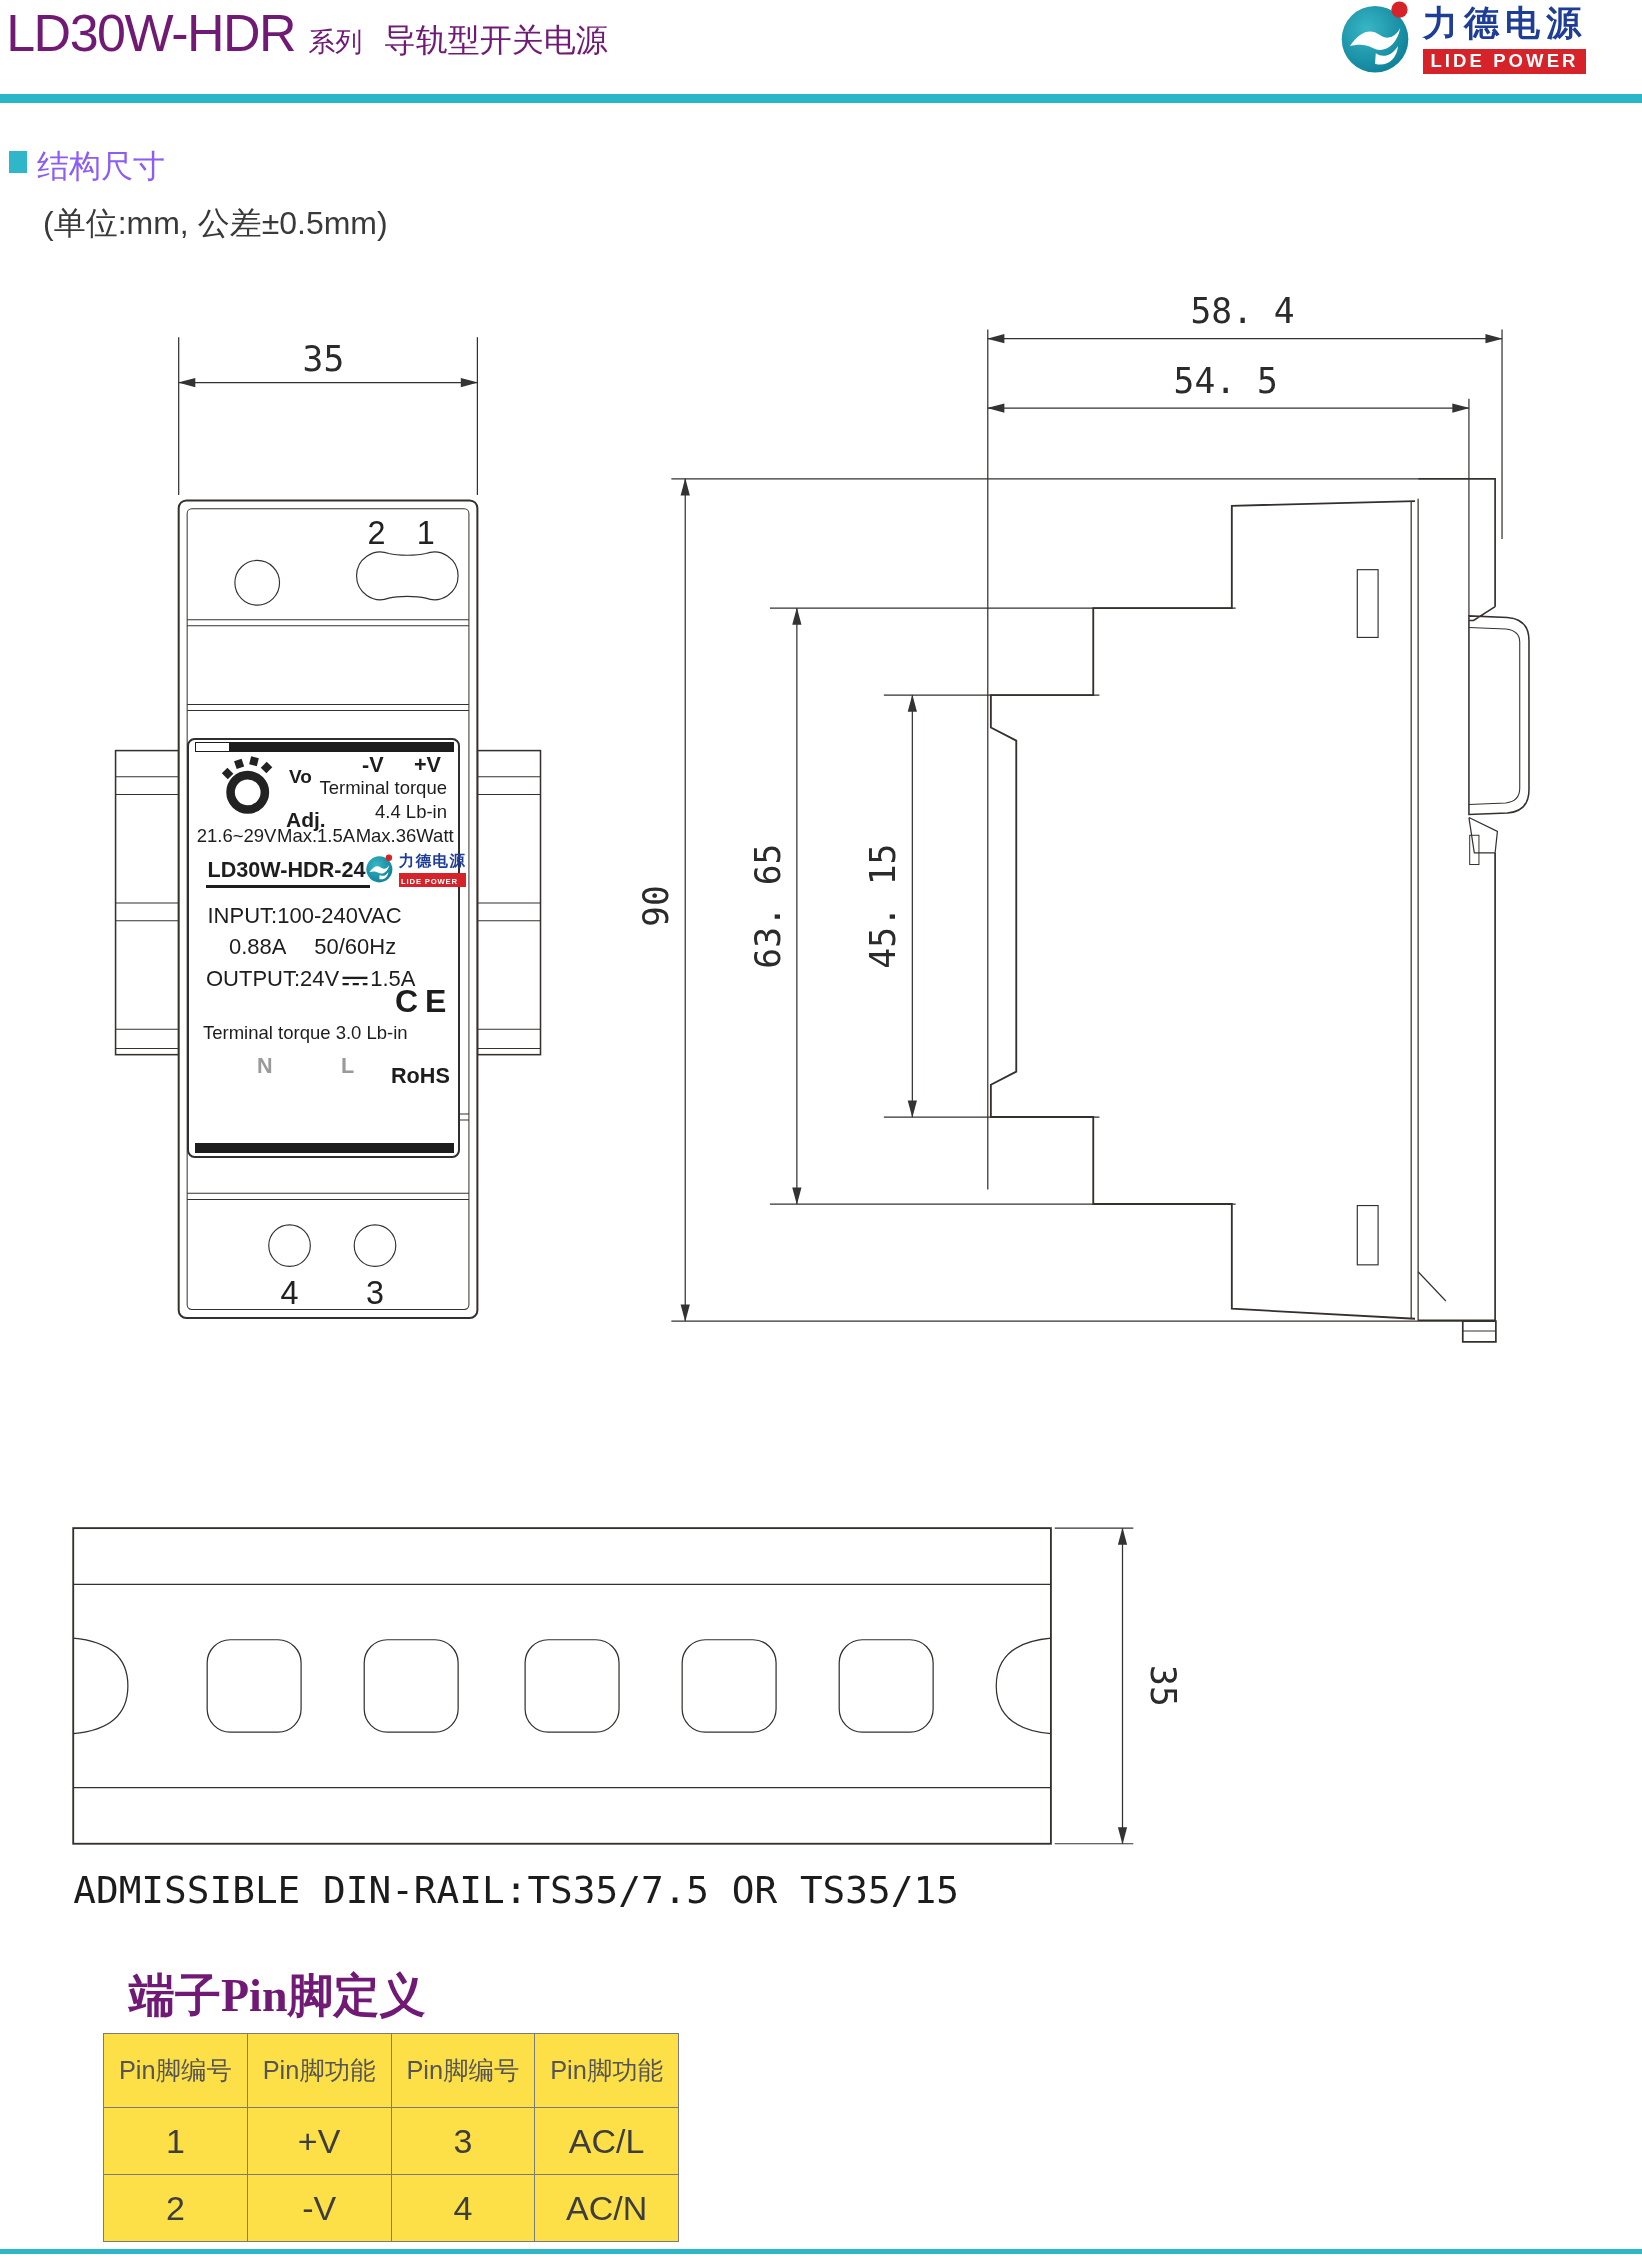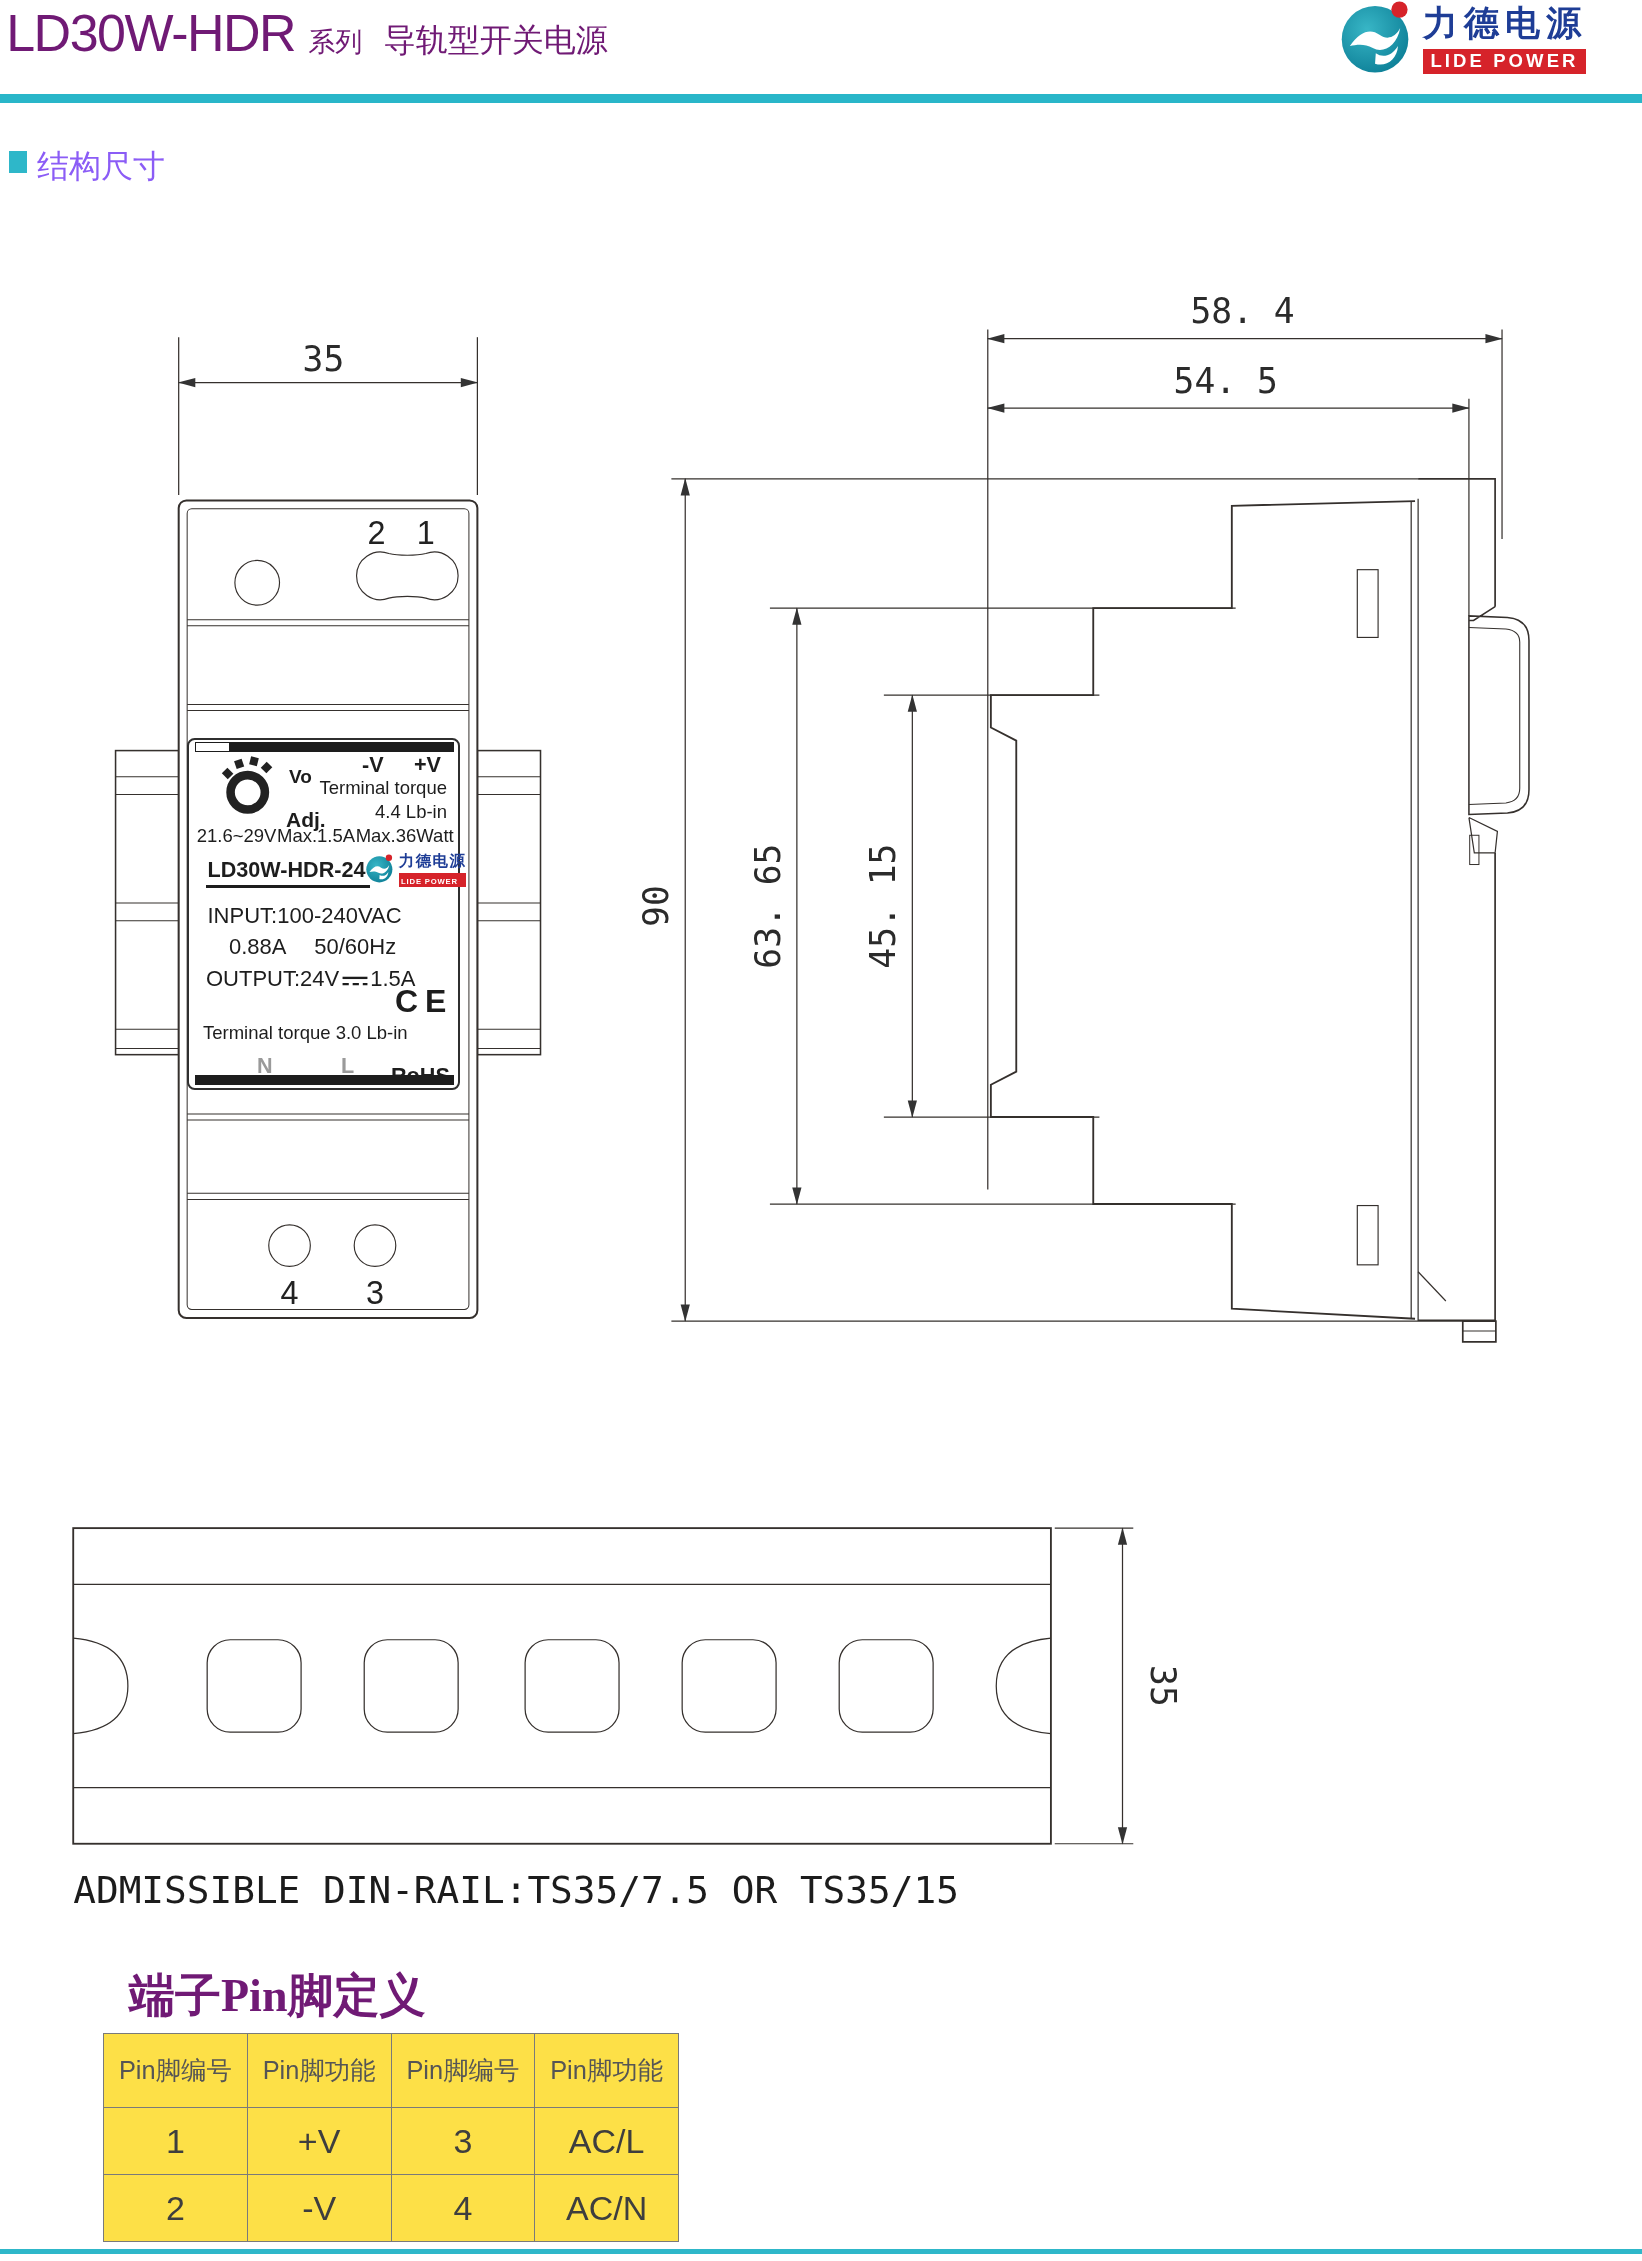--- a/index.html
+++ b/index.html
@@ -19,21 +19,21 @@
   
   .sec-bullet{position:absolute;left:9.2px;top:151px;width:17.7px;height:22px;background:#2eb7c9;}
   .sec-title{position:absolute;left:37px;top:145px;font-size:32px;color:#8b5cf6;}
   .unit-note{position:absolute;left:43px;top:202px;font-size:32px;color:#3a3a3a;}
   
   .drawing{position:absolute;left:0;top:0;width:1643px;height:2261px;}
   .dimtxt{font-family:"DejaVu Sans Mono",monospace;font-size:45px;fill:#2b2b2b;}
   .pintxt{font-family:"Liberation Sans",sans-serif;font-size:42px;fill:#222;}
   .captxt{font-family:"DejaVu Sans Mono",monospace;font-size:49px;fill:#1c1c1c;}
   
-  .psu-label{position:absolute;left:187px;top:738px;width:273px;height:352px;border:2.3px solid #2f2f2f;
+  .psu-label{position:absolute;left:187px;top:738px;width:273px;height:420px;border:2.3px solid #2f2f2f;
              border-radius:7.7px;box-sizing:border-box;background:#fff;font-family:"Liberation Sans",sans-serif;color:#1d1d1d;}
   .psu-label .bar-top{position:absolute;left:6.2px;top:2.3px;width:259px;height:10px;background:#1d1d1d;}
   .psu-label .bar-notch{position:absolute;left:6.2px;top:2.3px;width:35px;height:10px;background:#fff;border:1.5px solid #1d1d1d;box-sizing:border-box;}
   .psu-label .bar-bot{position:absolute;left:6.2px;bottom:3.1px;width:259px;height:10px;background:#1d1d1d;}
   .lb{position:absolute;white-space:nowrap;}
   .lb-vo{left:100px;top:26px;font-size:19px;font-weight:bold;}
   .lb-adj{left:97px;top:48px;font-size:21px;font-weight:bold;margin-top:20px;}
   .lb-neg{left:173px;top:12.3px;font-size:21.6px;font-weight:bold;}
   .lb-pos{left:225px;top:12.3px;font-size:21.6px;font-weight:bold;}
   .lb-tq1{left:115px;top:37px;width:143px;text-align:right;font-size:18.5px;}
@@ -83,20 +83,21 @@
       <div class="logo-en-box">
         <span class="logo-en">LIDE POWER</span>
       </div>
     </div>
   </div>
 
   <div class="accent-bar"></div>
 
   <div class="sec-bullet"></div>
   <div class="sec-title">结构尺寸</div>
+  <div class="unit-note">(单位:mm, 公差±0.5mm)</div>
 
   <svg class="drawing" viewBox="0 0 2134 2937">
     <defs>
       <marker id="arrow" viewBox="0 0 12 8" refX="11.5" refY="4" markerWidth="26" markerHeight="15" orient="auto-start-reverse" markerUnits="userSpaceOnUse">
         <path d="M0,0.8 L12,4 L0,7.2 Z" fill="#333"></path>
       </marker>
       <radialGradient id="swg" cx="38%" cy="35%" r="75%">
         <stop offset="0%" stop-color="#38b6c6"></stop>
           <stop offset="100%" stop-color="#0b7d95"></stop>
       </radialGradient>

